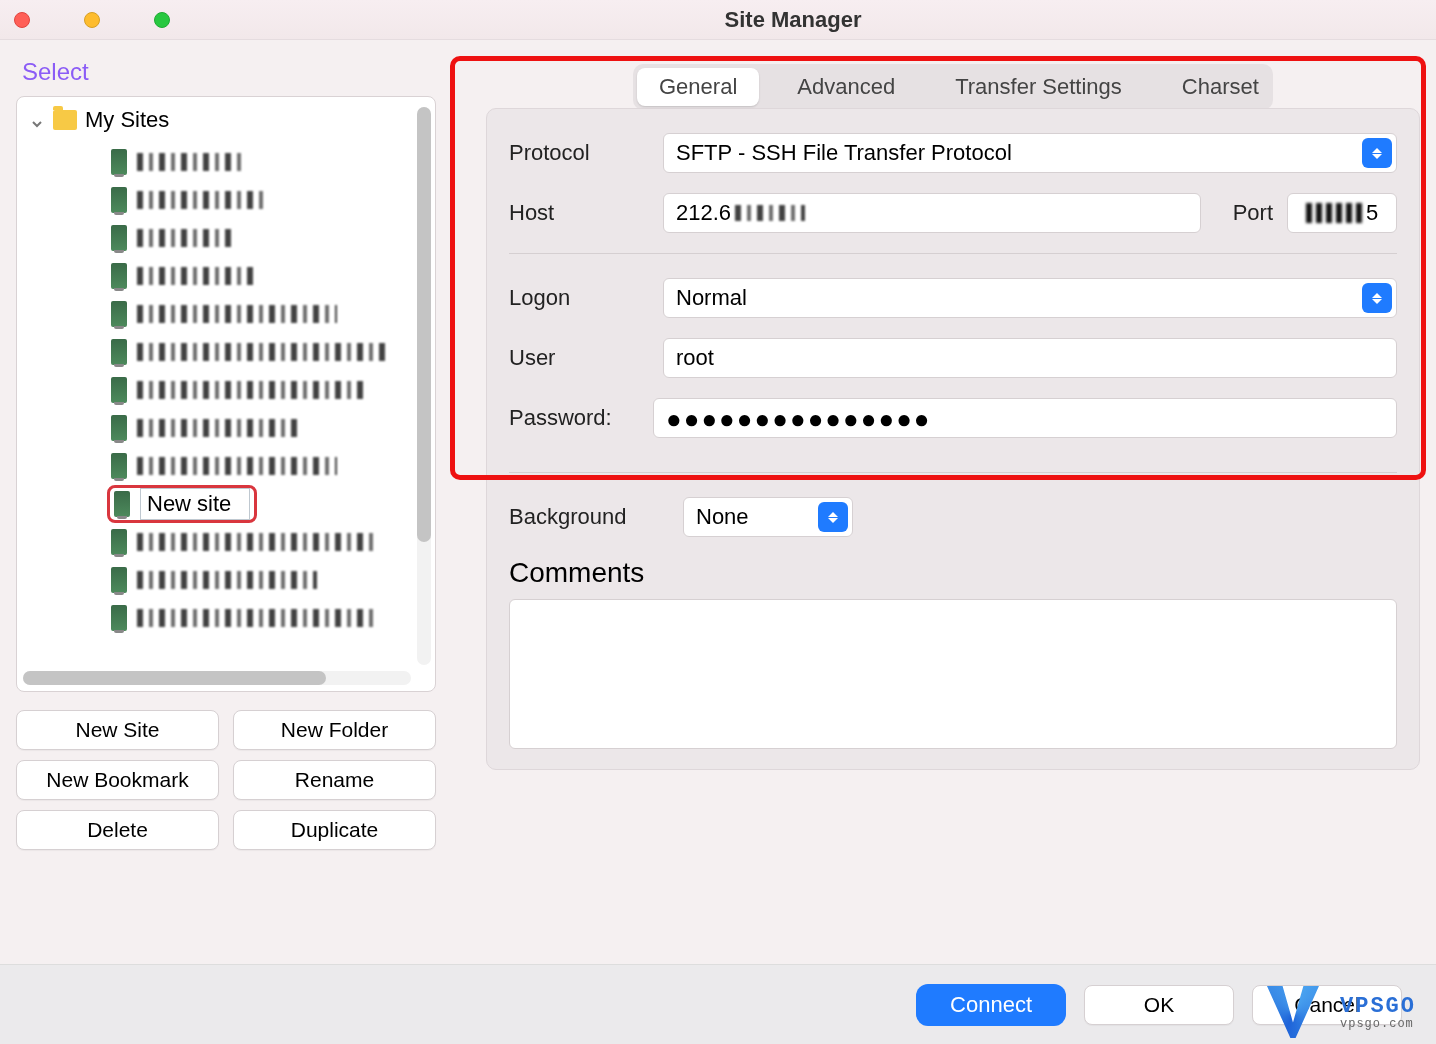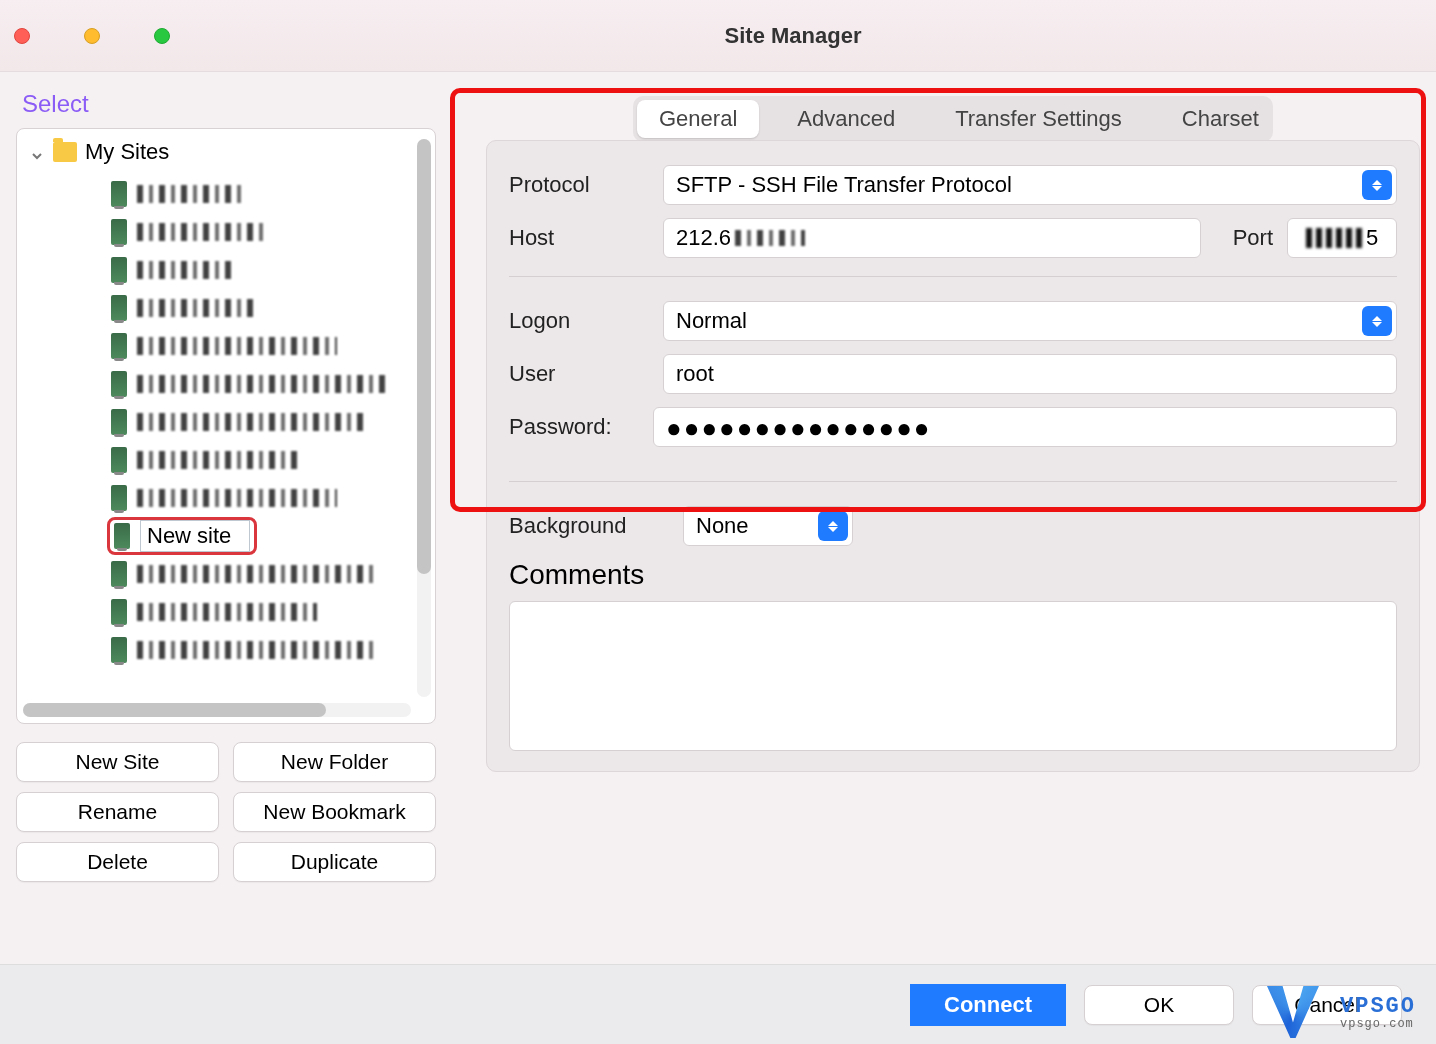--- a/index.html
+++ b/index.html
@@ -6,21 +6,21 @@
   body {
     font-family: -apple-system, BlinkMacSystemFont, "Helvetica Neue", Arial, sans-serif;
     font-size: 20px;
     background: #f5f0f1;
     width: 1436px;
     height: 1044px;
     overflow: hidden;
     position: relative;
   }
   .titlebar {
-    height: 72px;
+    height: 40px;
     display: flex;
     align-items: center;
     padding: 0 14px;
     background: linear-gradient(#f7eef1,#f2e8ea);
     border-bottom: 1px solid #e5dcdf;
     gap: 36px;
   }
   .traffic-light { width: 16px; height: 16px; border-radius: 50%; margin-right: 18px; }
   .red { background: #ff5f57; border:1px solid #e0443e; }
   .yellow{ background: #febc2e; border:1px solid #d79f24; }
@@ -61,21 +61,21 @@
   .right-pane { flex:1; position:relative;padding-left:28px; }
   .red-frame{
     position:absolute; top:2px; left:-8px; right:-6px; height:424px;
     border:5px solid #e11; border-radius:10px; pointer-events:none; z-index:5;
   }
   .tabbar { display:flex; background:#e6e1e3; border-radius:10px; padding:4px; width:640px; margin:10px auto 0; gap:2px;}
   .tab { flex:0 0 auto; padding:6px 22px; font-size:22px; color:#444; border-radius:8px;}
   .tab.active{ background:#fff; box-shadow:0 1px 2px rgba(0,0,0,.15); font-weight:500;}
   .tab-sep{ width:1px; background:#cfc7ca; margin:4px 6px;}
   .panel { background:#ece7e9; border:1px solid #ded7da; border-radius:10px; padding:24px 22px 20px;  margin-top:-2px;}
-  .row { display:flex; align-items:center; margin-bottom:13px; gap:14px;}
+  .row { display:flex; align-items:center; margin-bottom:20px; gap:14px;}
   .row label{ width:140px; font-size:22px; color:#222;}
   .row.pw label{width:130px;}
   .text-input, .select-box {
     flex:1; background:#fff; border:1px solid #d6d0d2; border-radius:6px; font-size:22px;
     padding:6px 12px; height:40px; display:flex; align-items:center;
   }
   .select-box { position:relative; padding-right:40px; }
   .select-arrows{
     position:absolute; right:4px; top:4px; bottom:4px; width:30px;
     background:#1f7bff; border-radius:6px; display:flex; flex-direction:column;
@@ -97,22 +97,22 @@
     position:absolute; top:438px; left:26px; font-size:30px; font-weight:700;
     color:#2dbea3; opacity:.85; letter-spacing:1px; z-index:6;
   }
   .footer{
     position:absolute; left:0; right:0; bottom:0; height:80px; background:#ebeaec;
     display:flex; align-items:center; justify-content:flex-end; gap:18px; padding:0 34px;
     border-top:1px solid #ddd;
   }
   .footer .mac-btn{ width:150px; }
   .connect-btn{
-    background:#1f7bff; color:#fff; border:none; border-radius:0; font-size:22px;
-    padding:8px 34px; font-weight:700; cursor:pointer;
+    background:#1f7bff; color:#fff; border:none; border-radius:12px; font-size:22px;
+    padding:8px 34px; font-weight:400; cursor:pointer;
   }
   .logo{
     position:absolute; right:20px; bottom:6px; display:flex; align-items:center; gap:6px;
     pointer-events:none;
   }
   .logo-v{
     width:52px;height:52px;position:relative;
   }
   .logo-v:before{content:"";position:absolute;inset:0;background:conic-gradient(from 200deg,#1e63d8,#4aa3f0,#1e63d8);clip-path:polygon(0 0,30% 0,50% 70%,70% 0,100% 0,55% 100%,45% 100%);} 
   .logo-txt{font-family:Liberation Mono, monospace;color:#2a6fd6;margin-left:15px;}
@@ -203,22 +203,22 @@
           <div class="vscroll-thumb"></div>
         </div>
       <div class="hscroll">
           <div class="hscroll-thumb"></div>
         </div>
     </div>
 
     <div class="btn-grid">
       <div class="mac-btn">New Site</div>
       <div class="mac-btn">New Folder</div>
+      <div class="mac-btn">New Bookmark</div>
       <div class="mac-btn">Rename</div>
-      <div class="mac-btn">New Bookmark</div>
       <div class="mac-btn">Delete</div>
       <div class="mac-btn">Duplicate</div>
     </div>
   </div>
 
   <div class="right-pane">
     <div class="red-frame"></div>
 
     <div class="tabbar">
       <div class="tab active">General</div>

